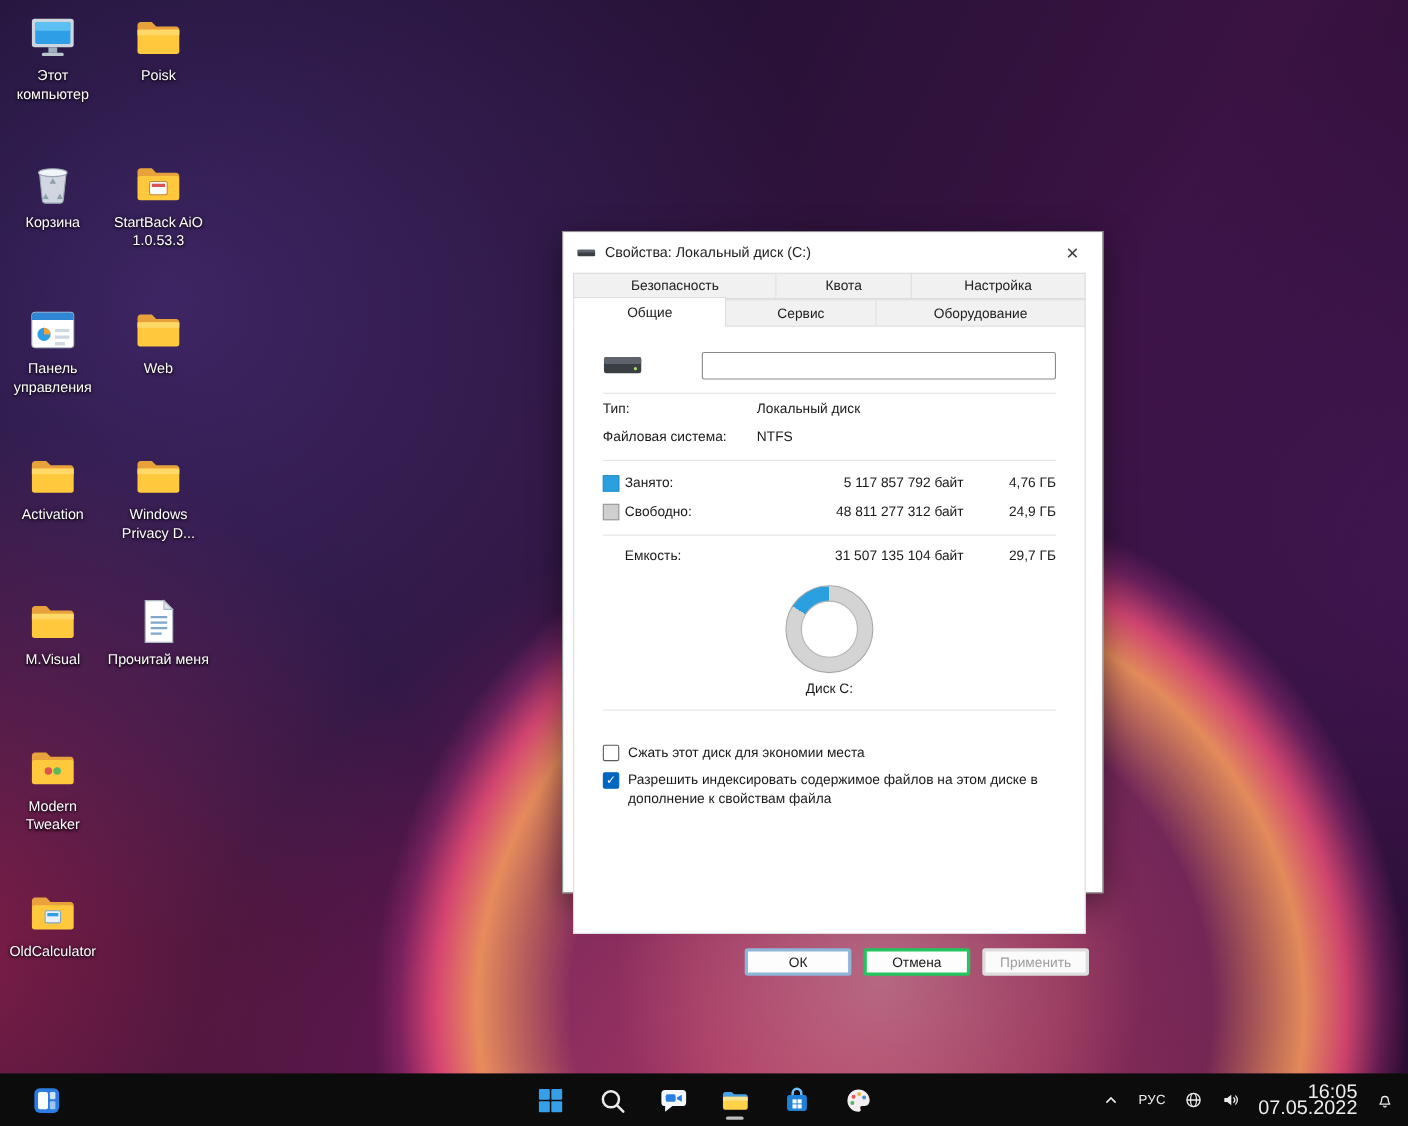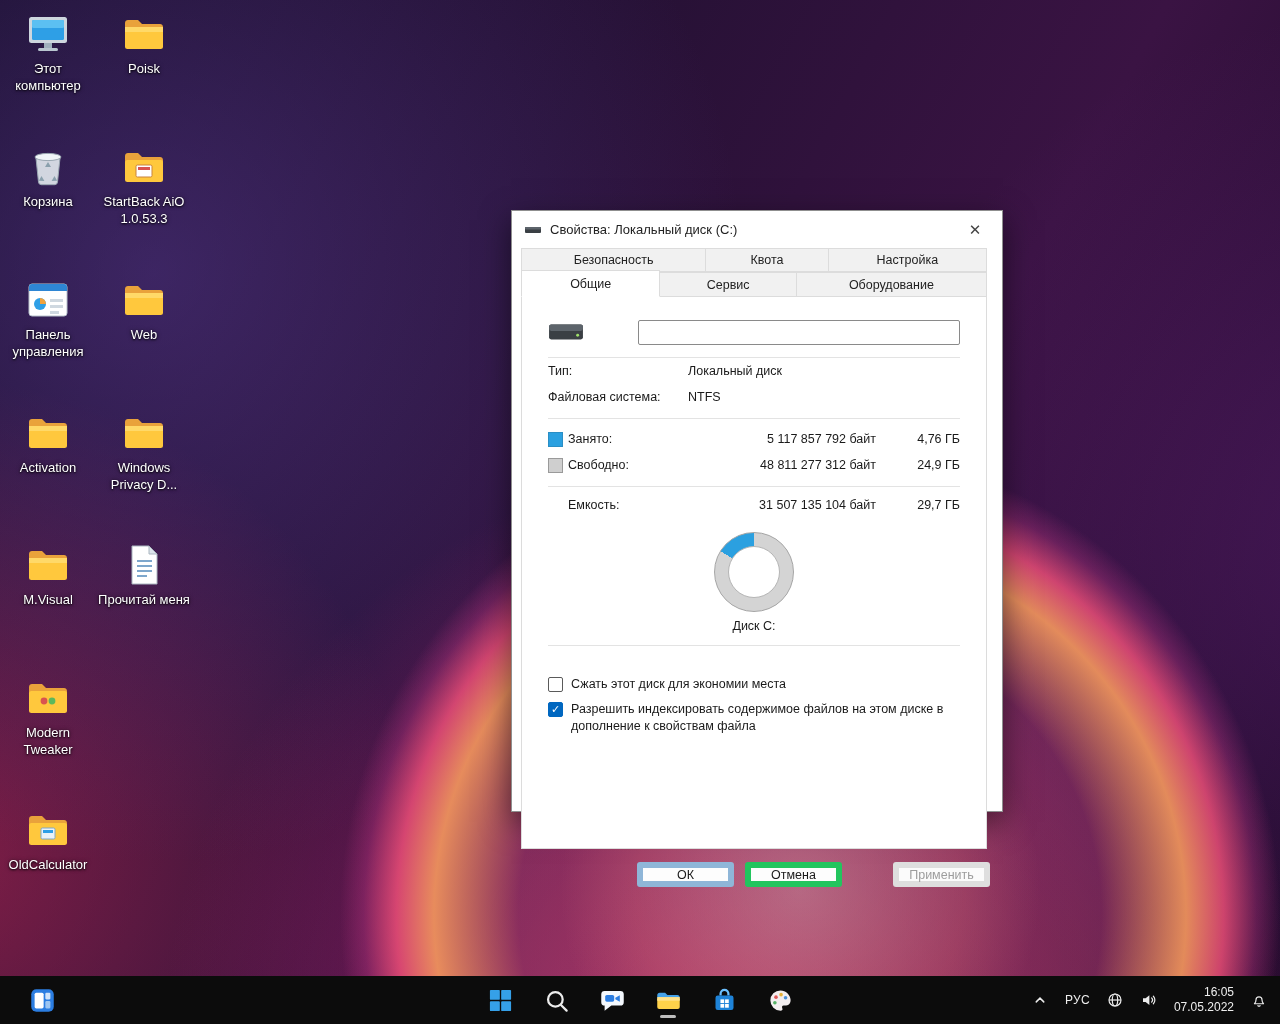--- a/index.html
+++ b/index.html
@@ -58,36 +58,36 @@
   .pie-label { text-align:center; margin-top:7px; font-size:12.5px; }
   .checkrow { display:flex; align-items:flex-start; padding:0 26px; margin-top:30px; cursor:default; }
   .checkrow + .checkrow { margin-top:9px; }
   .cb { flex:0 0 15px; width:15px; height:15px; border:1px solid #5a5a5a; border-radius:2px; background:#fff; margin-right:8px; margin-top:1px;
     display:flex; align-items:center; justify-content:center; font-size:11px; color:#fff; cursor:pointer; }
   .cb.checked { background:#0067c0; border-color:#0067c0; }
   .cb.checked::after { content:"✓"; }
   .cbl { max-width:400px; line-height:1.3; }
   .btnrow { display:flex; justify-content:flex-end; gap:11px; padding:13px 12px 0 0; }
   .btn { width:97px; height:25px; font-size:12.5px; font-family:"Liberation Sans", sans-serif;
-    background:#fdfdfd; border:6px solid #22c55e; border-radius:3px; color:#1a1a1a; cursor:pointer; }
+    background:#fdfdfd; border:3px solid #22c55e; border-radius:3px; color:#1a1a1a; cursor:pointer; }
   .btn.ok { border-color:#8fb6d8; }
-  .btn.disabled { color:#9d9d9d; background:#fbfbfb; border-color:#dedede;margin-left:40px; }
+  .btn.disabled { color:#9d9d9d; background:#fbfbfb; border-color:#dedede; }
 
   
   .taskbar { position:absolute; left:0; bottom:0; width:1280px; height:48px; background:#0c0c0c; z-index:10; display:flex; align-items:center; }
   .tb-left { position:absolute; left:22px; top:0; height:48px; display:flex; align-items:center; }
   .tb-center { position:absolute; left:50%; transform:translateX(-50%); top:0; height:48px; display:flex; align-items:center; gap:16px; }
   .tbi { width:40px; height:40px; border-radius:5px; display:flex; flex-direction:column; align-items:center; justify-content:center; cursor:pointer; position:relative; }
   .tbi svg { width:27px; height:27px; }
   .tbi .runbar { position:absolute; bottom:2px; left:50%; transform:translateX(-50%); width:16px; height:3px; border-radius:2px; background:#bdbdbd; }
   .tb-right { position:absolute; right:6px; top:0; height:48px; display:flex; align-items:center; gap:4px; }
   .tray-btn { height:40px; display:flex; align-items:center; justify-content:center; padding:0 6px; border-radius:5px; cursor:pointer; color:#eee; }
   .tray-btn svg { width:18px; height:18px; }
   .lang { font-size:12px; letter-spacing:.3px; }
-  .clock { text-align:right; font-size:12px; line-height:15px; color:#eee; padding:0 6px; cursor:pointer; }
+  .clock { text-align:right; font-size:18px; line-height:15px; color:#eee; padding:0 6px; cursor:pointer; }
 </style>
 </head>
 <body>
 
 <div class="wallpaper"></div>
 
 <div class="dicons">
 
   <div class="dicon c1" style="top:10px">
     <div class="ico">

